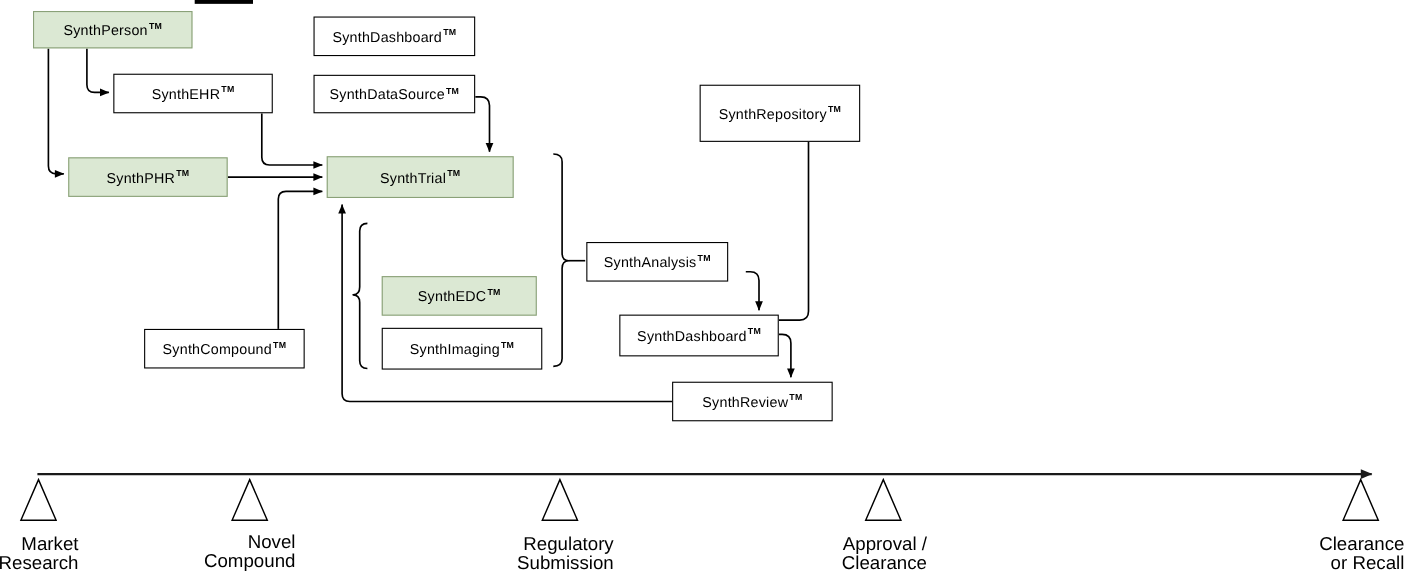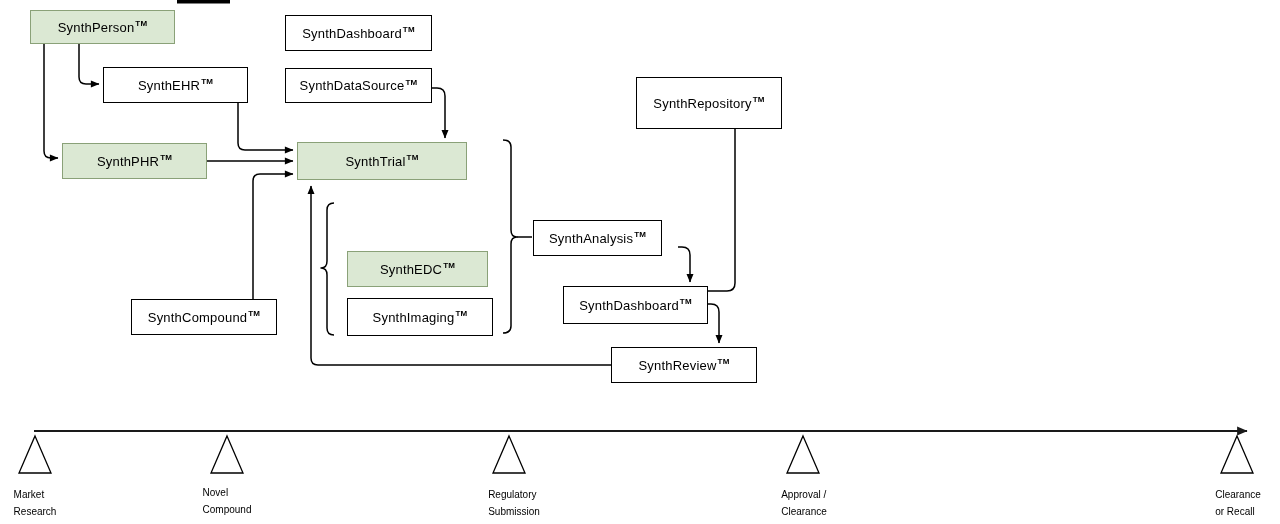--- a/index.html
+++ b/index.html
@@ -12,22 +12,22 @@
     position:absolute;box-sizing:border-box;display:flex;align-items:center;justify-content:center;
     font-size:13px;letter-spacing:.2px;white-space:nowrap;background:#fff;border:1.5px solid #000;
   }
   .node.green{
     background:var(--green-fill,#dbe8d3);
     border:1px solid var(--green-stroke,#8aa178);
   }
   .node .lbl{display:inline-block;}
   .node sup{font-size:8px;font-weight:700;margin-left:1px;line-height:0;}
   .ms-label{
-    position:absolute;transform:translateX(-50%);text-align:left;
-    font-size:10px;line-height:17px;white-space:nowrap;
+    position:absolute;transform:translateX(-50%);text-align:right;
+    font-size:17px;line-height:17px;white-space:nowrap;
   }
 </style>
 </head>
 <body>
 
 <div class="canvas">
 
   <svg class="diagram-svg" width="1280" height="524" viewBox="0 0 1280 524">
     <defs>
       <marker id="ah" markerWidth="11" markerHeight="9" refX="8.6" refY="4" orient="auto" markerUnits="userSpaceOnUse">

